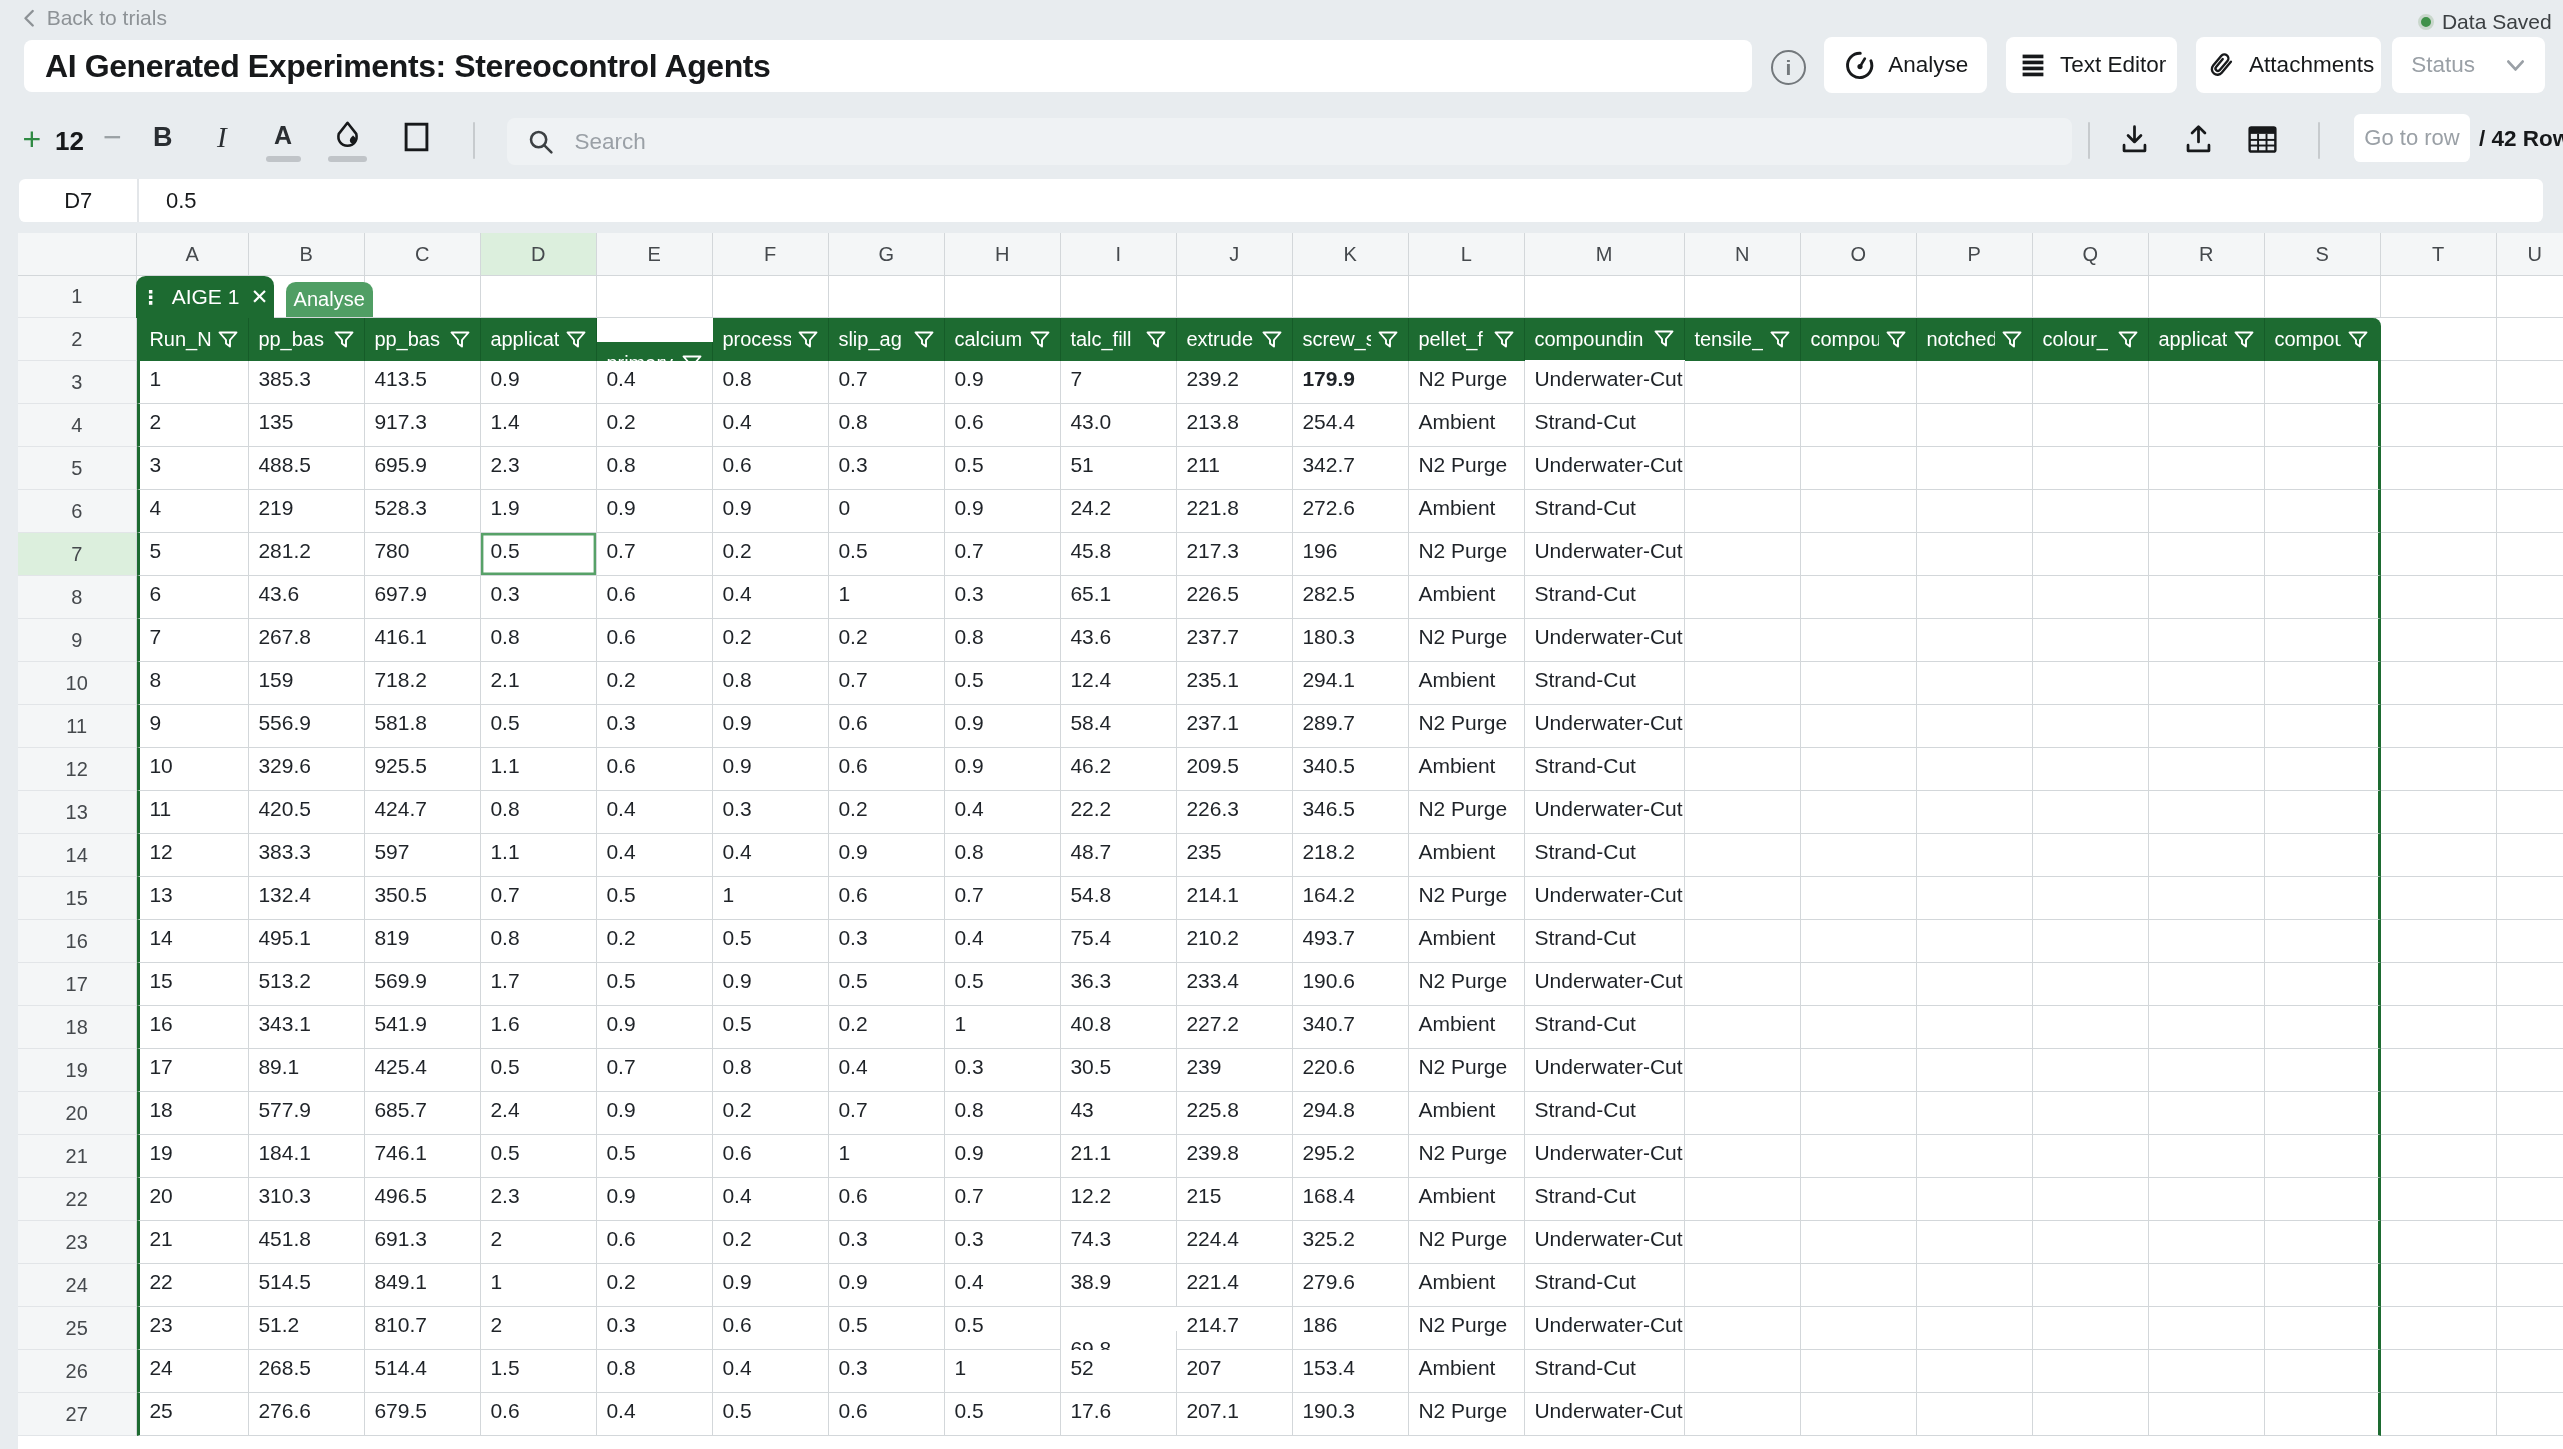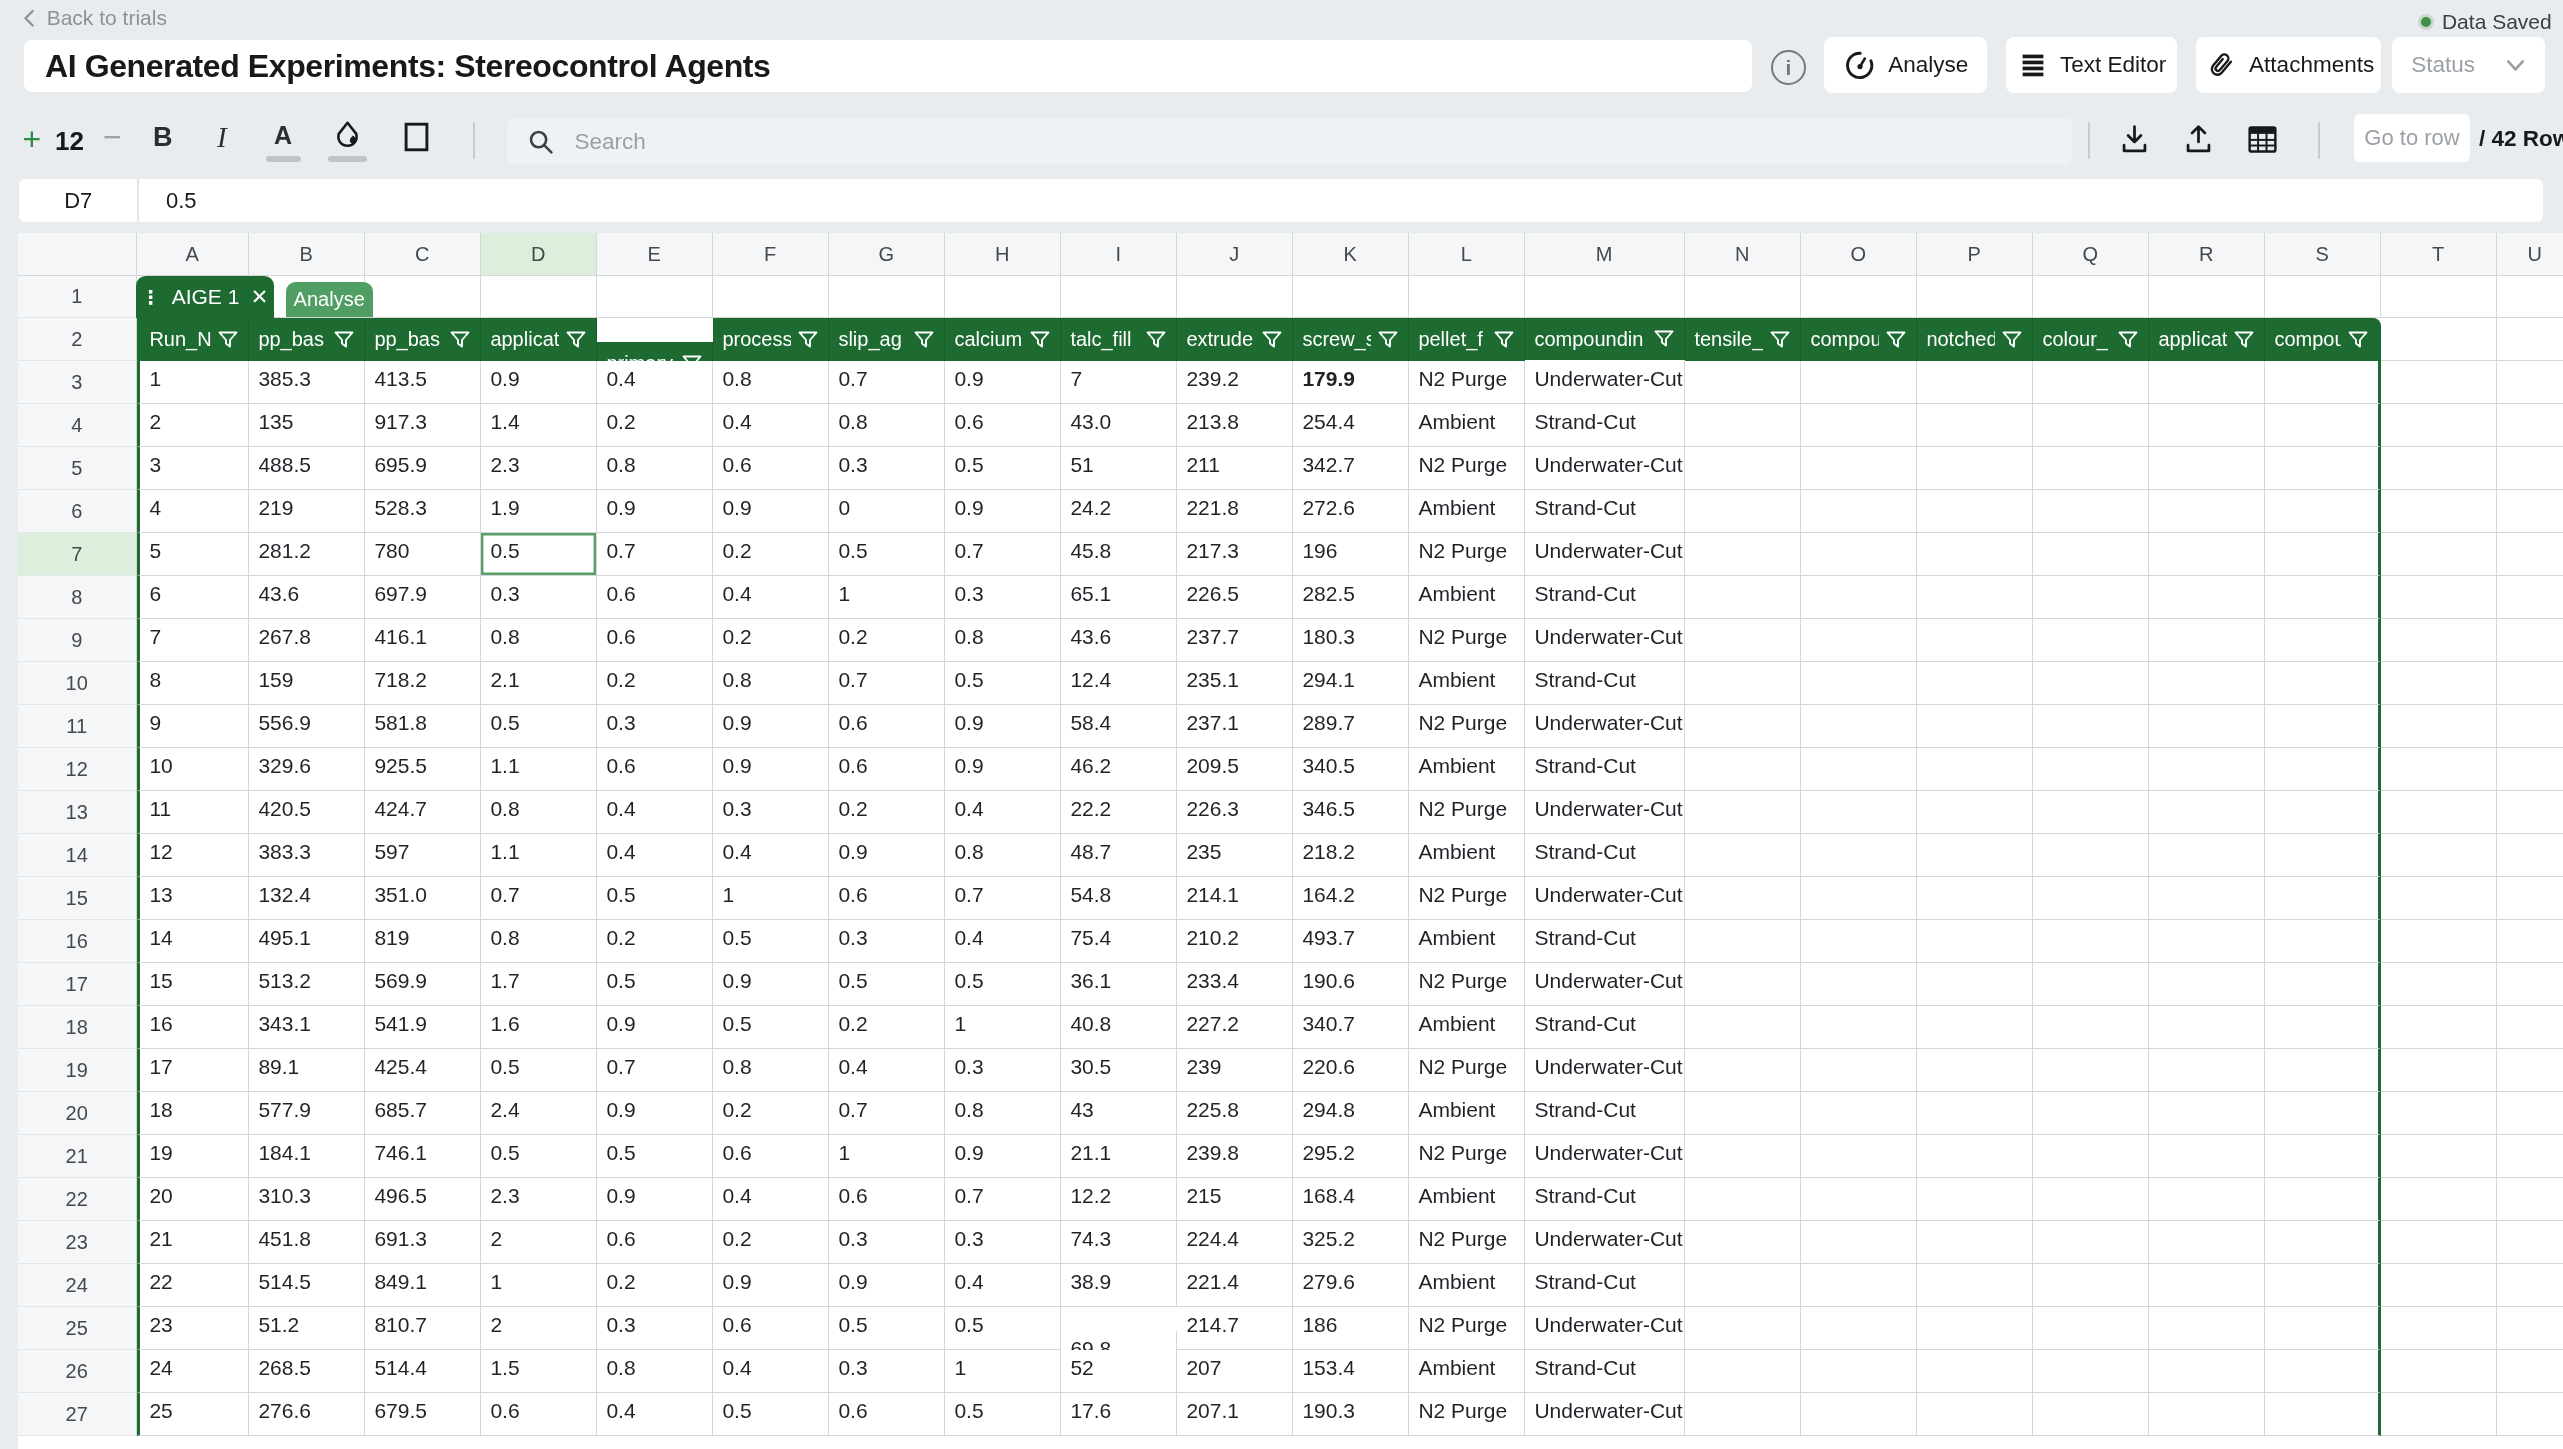--- a/index.html
+++ b/index.html
@@ -669,21 +669,21 @@
       <div class="cell " style="width: 116px; height: 43px;"></div>
       <div class="cell " style="width: 116px; height: 43px;"></div>
       <div class="cell  last-data" style="width: 116px; height: 43px;"></div>
       <div class="cell " style="width: 116px; height: 43px;"></div>
       <div class="cell " style="width: 77px; height: 43px;"></div>
     </div>
     <div class="srow" style="height: 43px;">
       <div class="cell gutter" style="width: 119px; height: 43px;">15</div>
       <div class="cell  first-data" style="width: 112px; height: 43px;">13</div>
       <div class="cell " style="width: 116px; height: 43px;">132.4</div>
-      <div class="cell " style="width: 116px; height: 43px;">351.0</div>
+      <div class="cell " style="width: 116px; height: 43px;">350.5</div>
       <div class="cell " style="width: 116px; height: 43px;">0.7</div>
       <div class="cell " style="width: 116px; height: 43px;">0.5</div>
       <div class="cell " style="width: 116px; height: 43px;">1</div>
       <div class="cell " style="width: 116px; height: 43px;">0.6</div>
       <div class="cell " style="width: 116px; height: 43px;">0.7</div>
       <div class="cell " style="width: 116px; height: 43px;">54.8</div>
       <div class="cell " style="width: 116px; height: 43px;">214.1</div>
       <div class="cell " style="width: 116px; height: 43px;">164.2</div>
       <div class="cell " style="width: 116px; height: 43px;">N2 Purge</div>
       <div class="cell " style="width: 160px; height: 43px;">Underwater-Cut</div>
@@ -723,21 +723,21 @@
     <div class="srow" style="height: 43px;">
       <div class="cell gutter" style="width: 119px; height: 43px;">17</div>
       <div class="cell  first-data" style="width: 112px; height: 43px;">15</div>
       <div class="cell " style="width: 116px; height: 43px;">513.2</div>
       <div class="cell " style="width: 116px; height: 43px;">569.9</div>
       <div class="cell " style="width: 116px; height: 43px;">1.7</div>
       <div class="cell " style="width: 116px; height: 43px;">0.5</div>
       <div class="cell " style="width: 116px; height: 43px;">0.9</div>
       <div class="cell " style="width: 116px; height: 43px;">0.5</div>
       <div class="cell " style="width: 116px; height: 43px;">0.5</div>
-      <div class="cell " style="width: 116px; height: 43px;">36.1</div>
+      <div class="cell " style="width: 116px; height: 43px;">36.3</div>
       <div class="cell " style="width: 116px; height: 43px;">233.4</div>
       <div class="cell " style="width: 116px; height: 43px;">190.6</div>
       <div class="cell " style="width: 116px; height: 43px;">N2 Purge</div>
       <div class="cell " style="width: 160px; height: 43px;">Underwater-Cut</div>
       <div class="cell " style="width: 116px; height: 43px;"></div>
       <div class="cell " style="width: 116px; height: 43px;"></div>
       <div class="cell " style="width: 116px; height: 43px;"></div>
       <div class="cell " style="width: 116px; height: 43px;"></div>
       <div class="cell " style="width: 116px; height: 43px;"></div>
       <div class="cell  last-data" style="width: 116px; height: 43px;"></div>

